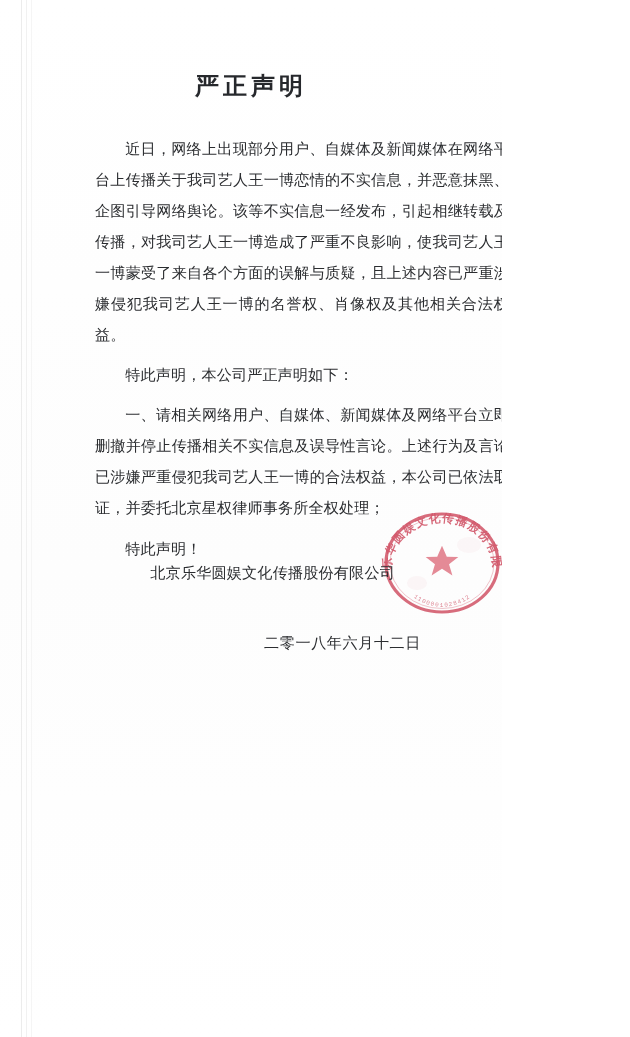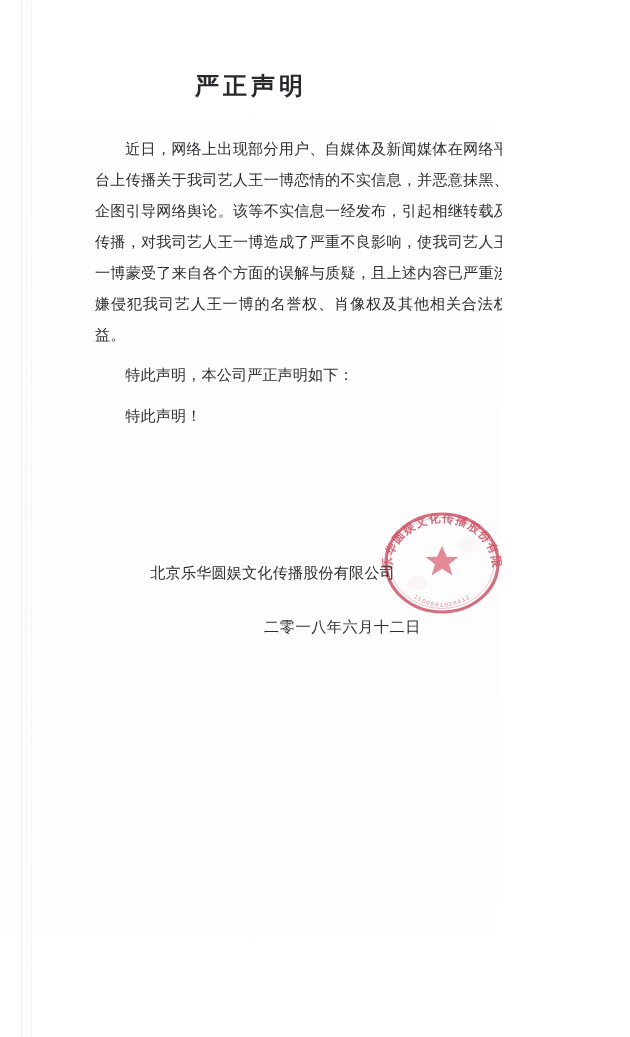--- a/index.html
+++ b/index.html
@@ -75,21 +75,21 @@
     text-align: right;
   }
   .company {
     font-size: 15.1px;
     line-height: 26px;
     color: #2b2d30;
     letter-spacing: 0.2px;
     white-space: nowrap;
   }
   .sign-date {
-    margin-top: 28px;
+    margin-top: 44px;
     margin-right: -26px;
     font-size: 15.1px;
     line-height: 26px;
     color: #2b2d30;
     letter-spacing: 0.6px;
     white-space: nowrap;
   }
 
   
   .seal {
@@ -111,20 +111,21 @@
   <div class="scan-tint"></div>
   <div class="scan-line l1"></div>
   <div class="scan-line l2"></div>
   <div class="scan-line l3"></div>
 
   <div class="doc-title">严正声明</div>
 
   <div class="body-block">
     <p class="para">近日，网络上出现部分用户、自媒体及新闻媒体在网络平台上传播关于我司艺人王一博恋情的不实信息，并恶意抹黑、企图引导网络舆论。该等不实信息一经发布，引起相继转载及传播，对我司艺人王一博造成了严重不良影响，使我司艺人王一博蒙受了来自各个方面的误解与质疑，且上述内容已严重涉嫌侵犯我司艺人王一博的名誉权、肖像权及其他相关合法权益。</p>
     <p class="para gap-before">特此声明，本公司严正声明如下：</p>
+    <p class="para gap-before">一、请相关网络用户、自媒体、新闻媒体及网络平台立即删撤并停止传播相关不实信息及误导性言论。上述行为及言论已涉嫌严重侵犯我司艺人王一博的合法权益，本公司已依法取证，并委托北京星权律师事务所全权处理；</p>
     <p class="para last-line">特此声明！</p>
   </div>
 
   <div class="seal">
     <svg viewBox="0 0 130 105" xmlns="http://www.w3.org/2000/svg">
       <defs>
         <path id="sealArcTop" d="M 14,56 A 51,45 0 0 1 116,56" fill="none"></path>
         <path id="sealArcBottom" d="M 32,82 A 42,36 0 0 0 98,82" fill="none"></path>
       </defs>
 

